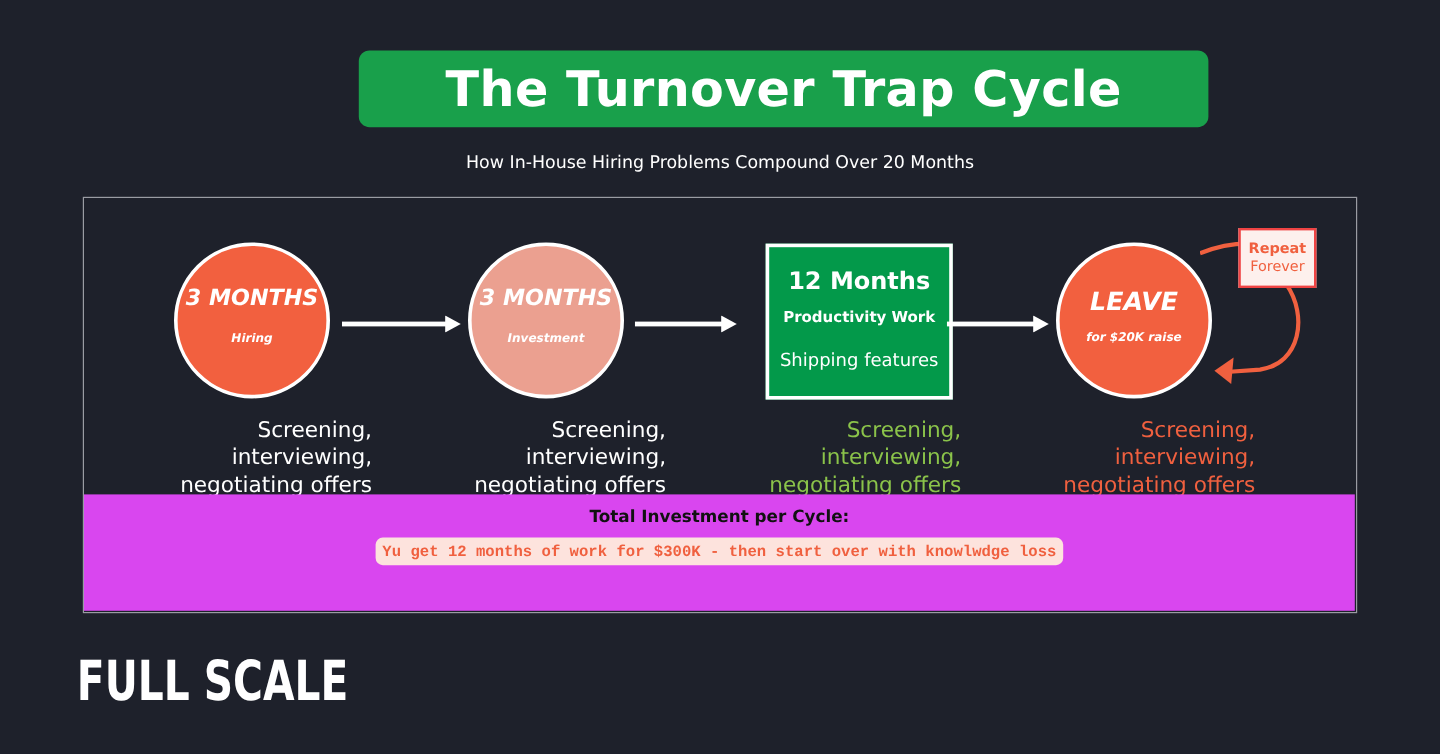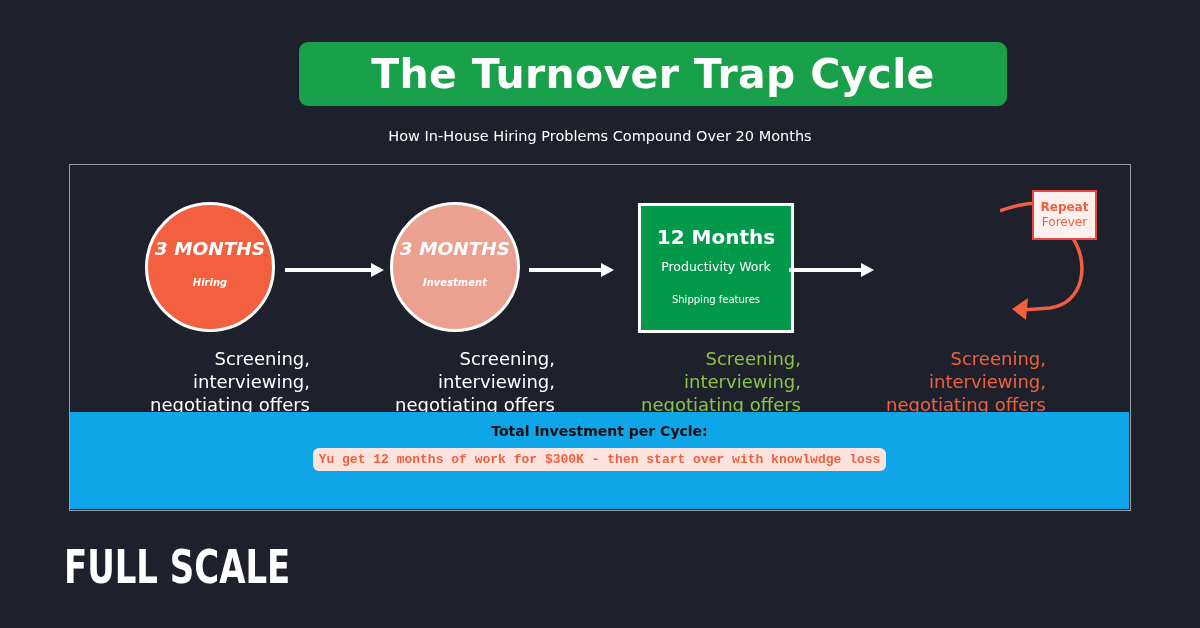--- a/index.html
+++ b/index.html
@@ -48,42 +48,42 @@
   .node-circle .small { font-weight: bold; font-size: 10px; color: #fff; margin-top: 18px; }
   .node-box {
     position: absolute;
     left: 568px; top: 38px; width: 156px; height: 130px;
     background: #03994a;
     border: 3px solid #ffffff;
     display: flex; flex-direction: column; align-items: center; justify-content: center;
     text-align: center;
   }
   .node-box .big { font-weight: bold; font-size: 20px; color: #fff; margin-top: -6px; }
-  .node-box .mid { font-weight: normal; font-size: 12.5px; color: #fff; margin-top: 10px; }
-  .node-box .small { font-size: 10px; color: #fff; margin-top: 20px; }
+  .node-box .mid { font-weight: bold; font-size: 12.5px; color: #fff; margin-top: 10px; }
+  .node-box .small { font-size: 15px; color: #fff; margin-top: 20px; }
   .arrow {
     position: absolute; height: 14px;
   }
   .desc {
     position: absolute; width: 200px; text-align: right;
     font-size: 18px; line-height: 23px;
   }
   .repeat-box {
     position: absolute; left: 962px; top: 25px; width: 65px; height: 50px;
     background: #fdf0ed;
     border: 2px solid #ef4444;
     display: flex; flex-direction: column; align-items: center; justify-content: center;
     line-height: 15px;
   }
   .repeat-box .r1 { font-weight: bold; font-size: 12px; color: #f0603f; }
   .repeat-box .r2 { font-size: 12px; color: #f0603f; }
   .loop-svg { position: absolute; left: 930px; top: 28px; }
   .summary {
     position: absolute; left: 0; top: 247px; width: 1059px; height: 97px;
-    background: #0ea5e9;
+    background: #d946ef;
     color: #111111;
     text-align: center;
   }
   .summary .head { font-weight: bold; font-size: 14px; margin-top: 11px; color: #111; }
   .summary .formula { font-size: 13px; margin-top: 4px; color: #111; }
   .summary .formula b { font-weight: bold; }
   .summary .warn {
     display: inline-block;
     margin-top: 9px;
     background: #fde3dd;
@@ -151,20 +151,24 @@
   <div class="desc" style="left:531px; top:182px; color:#8bc34a;">
     <div>Screening, interviewing,</div>
     <div>negotiating offers</div>
   </div>
 
   <svg class="arrow" style="left:719px; top:98px;" width="86" height="14" viewBox="0 0 86 14">
     <rect x="0" y="5" width="74" height="4" fill="#ffffff"></rect>
     <path d="M72 0 L85 7 L72 14 Z" fill="#ffffff"></path>
   </svg>
 
+  <div class="node-circle" style="left:810px; top:37px; background:#f2603f;">
+    <div class="big" style="font-size:21px;">LEAVE</div>
+    <div class="small" style="margin-top:14px;">for $20K raise</div>
+  </div>
   <div class="desc" style="left:776px; top:182px; color:#f0603f;">
     <div>Screening, interviewing,</div>
     <div>negotiating offers</div>
   </div>
 
   <svg class="loop-svg" width="90" height="130" viewBox="0 0 90 130">
     <path d="M0 18 C 20 10, 40 8, 60 12" stroke="#f0603f" stroke-width="3.5" fill="none"></path>
     <path d="M72 44 C 90 70, 84 110, 50 115 L 22 117" stroke="#f0603f" stroke-width="3.5" fill="none"></path>
     <path d="M12 116 L 28 105 L 26 127 Z" fill="#f0603f"></path>
   </svg>

